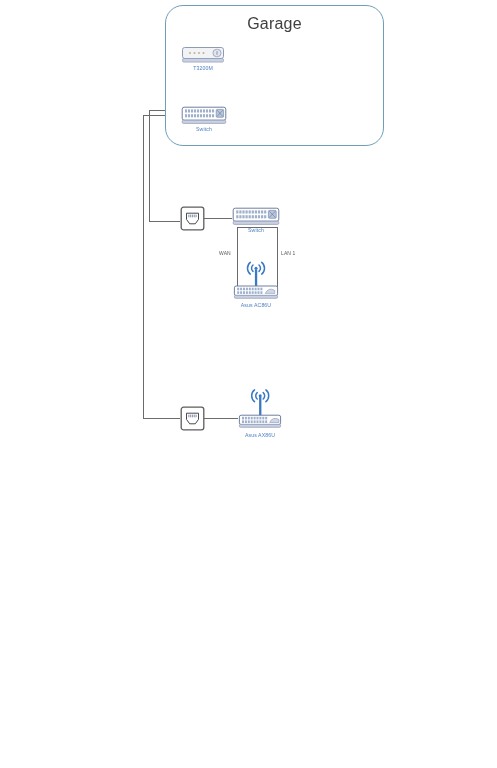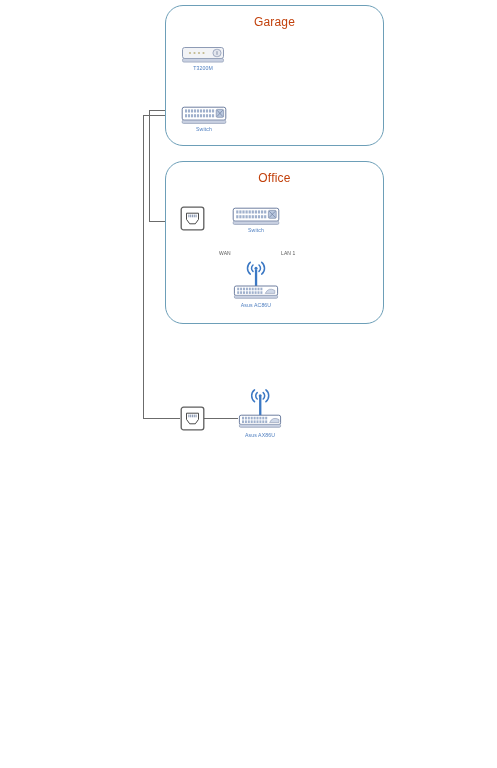--- a/index.html
+++ b/index.html
@@ -33,22 +33,22 @@
   }
   #zone-garage      { left: 165px; top: 5px;   width: 219px; height: 141px; }
   #zone-office      { left: 165px; top: 161px; width: 219px; height: 163px; }
   #zone-livingroom  { left: 165px; top: 341px; width: 219px; height: 122px; }
 
   .zone-title {
     position: absolute;
     left: 0;
     width: 100%;
     text-align: center;
-    color: #c2410c;
-    font-size: 12px;
+    color: #404040;
+    font-size: 16px;
     font-weight: 400;
     letter-spacing: 0.2px;
     white-space: nowrap;
   }
   #zone-garage .zone-title     { top: 9px; }
   #zone-office .zone-title     { top: 9px; }
   #zone-livingroom .zone-title { top: 9px; }
 
   
   #links { position: absolute; left: 0; top: 0; width: 497px; height: 768px; }
@@ -153,23 +153,20 @@
         <rect x="28" y="9.2" width="2.1" height="3.1"></rect>
         <rect x="31" y="9.2" width="2.1" height="3.1"></rect>
       </g>
       <rect x="35.2" y="4.4" width="7.4" height="7.9" rx="1" ry="1" fill="#b9c7de" stroke="#7d8dab" stroke-width="0.7"></rect>
       <line x1="35.9" y1="5.1" x2="41.9" y2="11.6" stroke="#6e7fa0" stroke-width="0.7"></line>
       <line x1="41.9" y1="5.1" x2="35.9" y2="11.6" stroke="#6e7fa0" stroke-width="0.7"></line>
     </svg>
     <div class="dev-label" style="top:21px;">Switch</div>
   </div>
 
-  <div class="zone" id="zone-office">
-    <div class="zone-title">Office</div>
-  </div>
 
   <div class="device" style="left:180px; top:206px; width:25px; height:25px;">
     <svg width="25" height="25" viewBox="0 0 25 25">
       <rect x="1.2" y="1.2" width="22.6" height="22.6" rx="2.4" ry="2.4" fill="#ffffff" stroke="#5d5d5d" stroke-width="1.3"></rect>
       <path d="M6.5 7.2 h12 v6.2 l-3.2 4.4 h-5.6 l-3.2 -4.4 z" fill="#ffffff" stroke="#4a4a4a" stroke-width="1"></path>
       <g fill="#8d9bb5">
         <rect x="8.3" y="8.6" width="1.15" height="2.7"></rect>
         <rect x="10.1" y="8.6" width="1.15" height="2.7"></rect>
         <rect x="11.9" y="8.6" width="1.15" height="2.7"></rect>
         <rect x="13.7" y="8.6" width="1.15" height="2.7"></rect>

